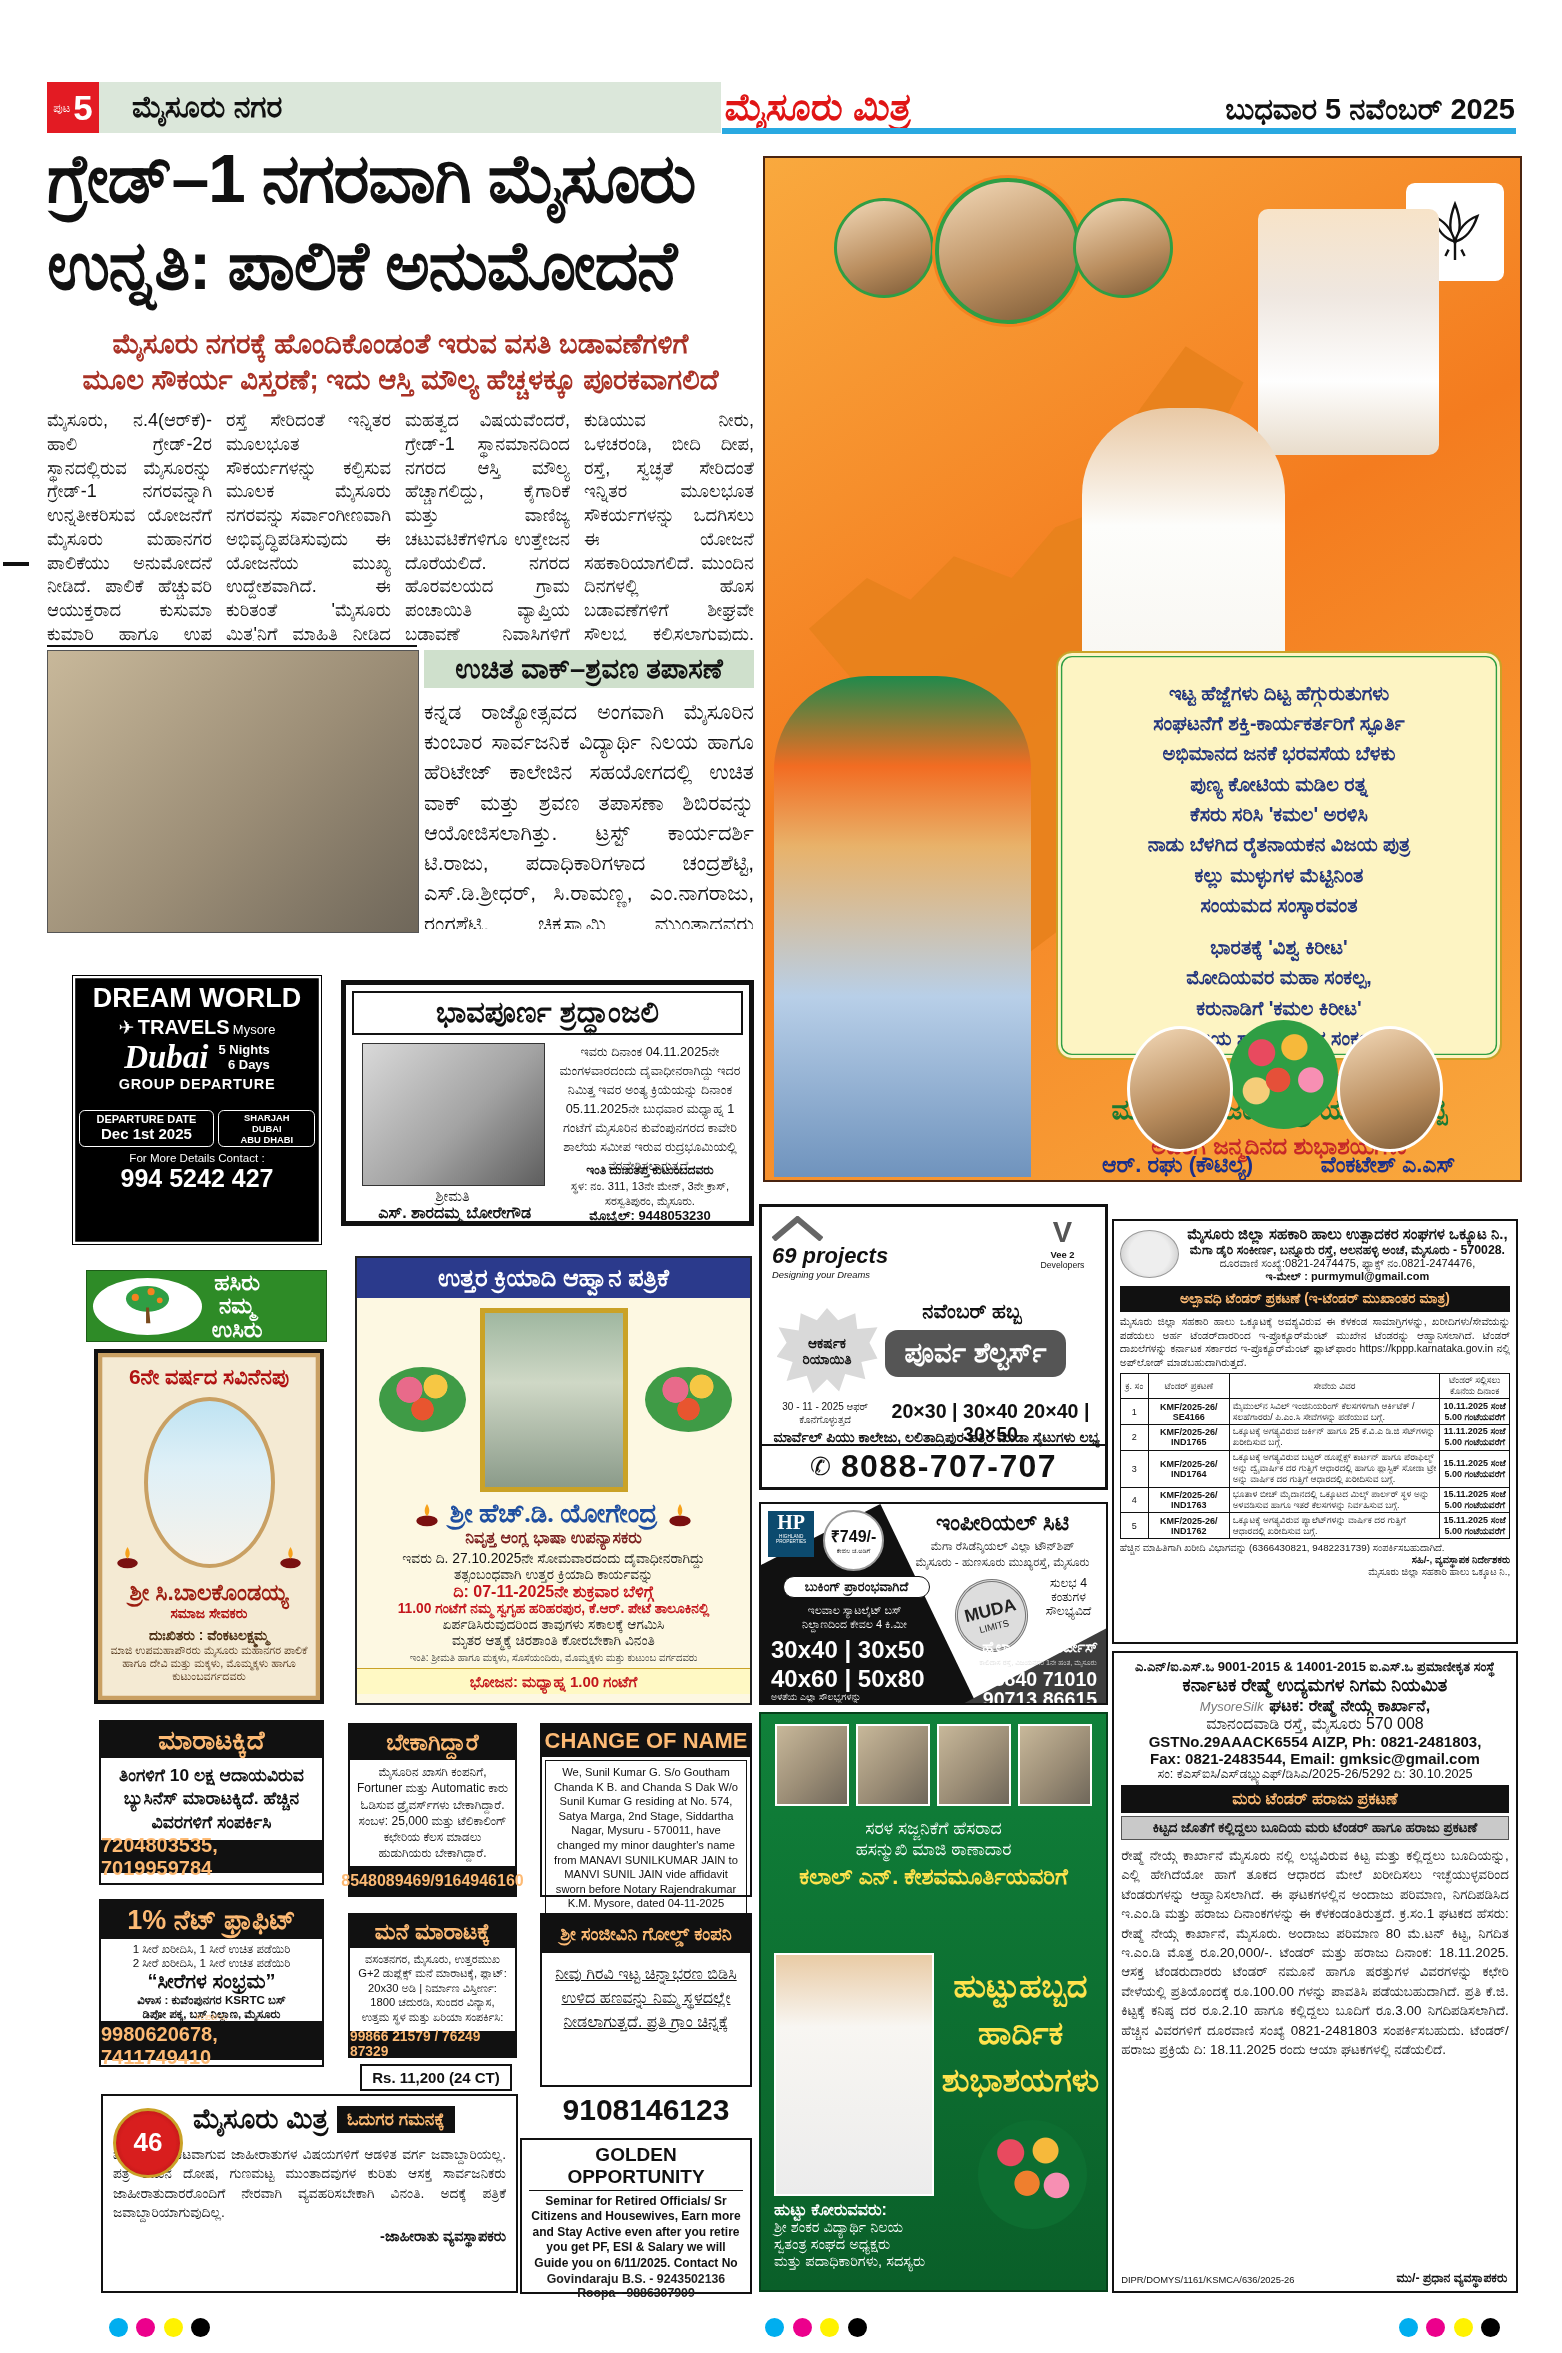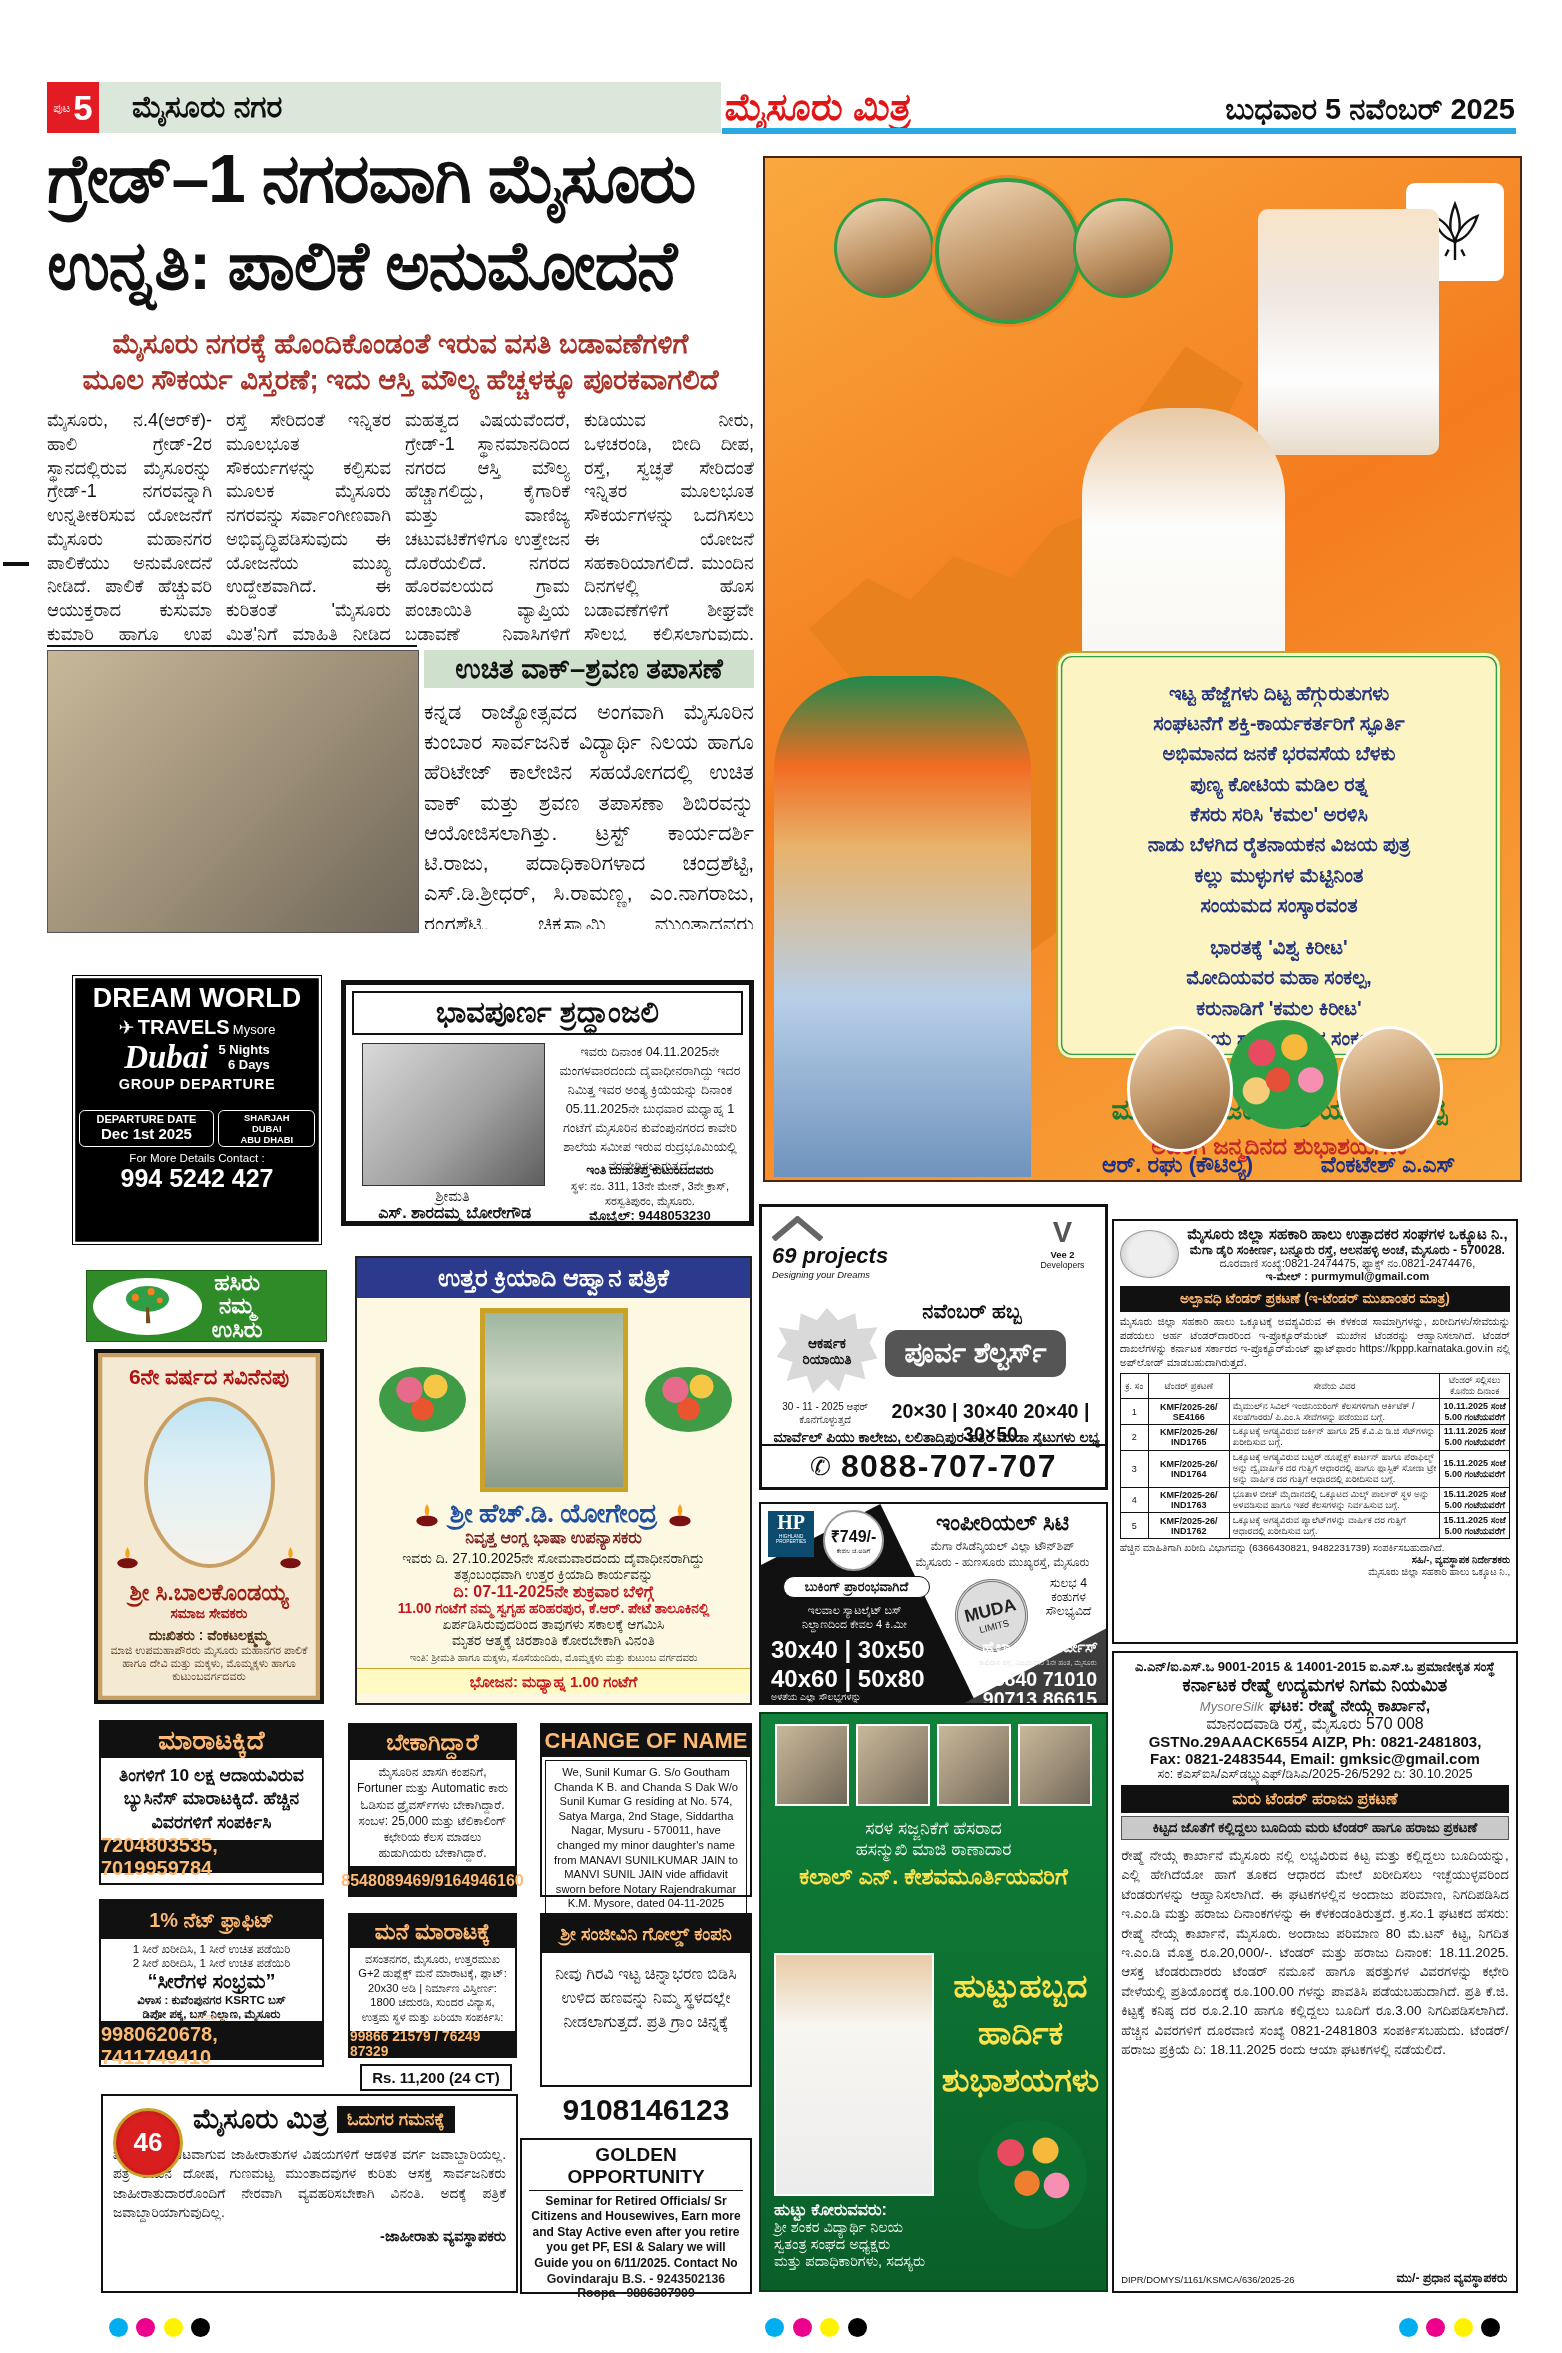--- a/index.html
+++ b/index.html
@@ -174,21 +174,21 @@
     <div style="font-size:11px;color:#4a2c10;">ಹಾಗೂ ದೇವಿ ಮತ್ತು ಮಕ್ಕಳು, ಮೊಮ್ಮಕ್ಕಳು ಹಾಗೂ ಕುಟುಂಬವರ್ಗದವರು</div>
   </div>
 
   <div class="abs adbox" style="left:99px;top:1720px;width:225px;height:165px;">
     <div class="band b" style="height:36px;font-size:26px;">ಮಾರಾಟಕ್ಕಿದೆ</div>
     <div class="ctr b" style="font-size:17.4px;padding:5.8px 7.2px;line-height:1.35;">ತಿಂಗಳಿಗೆ 10 ಲಕ್ಷ ಆದಾಯವಿರುವ ಬ್ಯುಸಿನೆಸ್ ಮಾರಾಟಕ್ಕಿದೆ. ಹೆಚ್ಚಿನ ವಿವರಗಳಿಗೆ ಸಂಪರ್ಕಿಸಿ</div>
     <div class="band b" style="height:33px;font-size:20px;">7204803535, 7019959784</div>
   </div>
 
   <div class="abs adbox" style="left:99px;top:1899px;width:225px;height:168px;">
-    <div class="band b" style="height:38px;font-size:20px;">1% ನೆಟ್ ಫ್ರಾಫಿಟ್</div>
+    <div class="band b" style="height:38px;font-size:27px;">1% ನೆಟ್ ಫ್ರಾಫಿಟ್</div>
     <div class="ctr" style="font-size:11.6px;margin-top:2.9px;">1 ಸೀರೆ ಖರೀದಿಸಿ, 1 ಸೀರೆ ಉಚಿತ ಪಡೆಯಿರಿ</div>
     <div class="ctr" style="font-size:11.6px;">2 ಸೀರೆ ಖರೀದಿಸಿ, 1 ಸೀರೆ ಉಚಿತ ಪಡೆಯಿರಿ</div>
     <div class="ctr b" style="font-size:20px;">“ಸೀರೆಗಳ ಸಂಭ್ರಮ”</div>
     <div class="ctr b" style="font-size:11.6px;">ವಿಳಾಸ : ಕುವೆಂಪುನಗರ KSRTC ಬಸ್</div>
     <div class="ctr b" style="font-size:11.6px;">ಡಿಪೋ ಪಕ್ಕ, ಬಸ್ ನಿಲ್ದಾಣ, ಮೈಸೂರು</div>
     <div class="band" style="height:39px;flex-direction:column;">
       <span style="font-size:9.4px;">ಸಂಪರ್ಕಿಸಿ:</span>
       <span class="b" style="font-size:20px;">9980620678, 7411749410</span>
     </div>
   </div>
@@ -256,21 +256,21 @@
 
   <div class="abs adbox" style="left:348px;top:1913px;width:169px;height:145px;">
     <div class="band b" style="height:33px;font-size:22px;">ಮನೆ ಮಾರಾಟಕ್ಕೆ</div>
     <div class="ctr" style="font-size:11.2px;padding:3.6px 5.8px;line-height:1.3;">ವಸಂತನಗರ, ಮೈಸೂರು, ಉತ್ತರಮುಖ G+2 ಡುಪ್ಲೆಕ್ಸ್ ಮನೆ ಮಾರಾಟಕ್ಕೆ, ಪ್ಲಾಟ್: 20x30 ಅಡಿ | ನಿರ್ಮಾಣ ವಿಸ್ತೀರ್ಣ: 1800 ಚದುರಡಿ, ಸುಂದರ ವಿನ್ಯಾಸ, ಉತ್ತಮ ಸ್ಥಳ ಮತ್ತು ಏರಿಯಾ ಸಂಪರ್ಕಿಸಿ:</div>
     <div class="band b" style="height:25px;font-size:13.8px;position:absolute;left:0;right:0;bottom:0;">99866 21579 / 76249 87329</div>
   </div>
   <div class="abs ctr b" style="left:360px;top:2064px;width:148px;border:2.2px solid #111;font-size:15px;padding:2.9px 0;">Rs. 11,200 (24 CT)</div>
 
   <div class="abs adbox" style="left:540px;top:1913px;width:212px;height:174px;">
     <div class="band b" style="height:38px;font-size:18px;">ಶ್ರೀ ಸಂಜೀವಿನಿ ಗೋಲ್ಡ್ ಕಂಪನಿ</div>
-    <div class="ctr" style="font-size:16px;padding:8.7px 7.2px;line-height:1.5;">ನೀವು ಗಿರವಿ ಇಟ್ಟ ಚಿನ್ನಾಭರಣ ಬಿಡಿಸಿ ಉಳಿದ ಹಣವನ್ನು ನಿಮ್ಮ ಸ್ಥಳದಲ್ಲೇ ನೀಡಲಾಗುತ್ತದೆ. ಪ್ರತಿ ಗ್ರಾಂ ಚಿನ್ನಕ್ಕೆ</div>
+    <div class="ctr" style="font-size:16px;padding:8.7px 7.2px;line-height:1.5;text-decoration:underline;">ನೀವು ಗಿರವಿ ಇಟ್ಟ ಚಿನ್ನಾಭರಣ ಬಿಡಿಸಿ ಉಳಿದ ಹಣವನ್ನು ನಿಮ್ಮ ಸ್ಥಳದಲ್ಲೇ ನೀಡಲಾಗುತ್ತದೆ. ಪ್ರತಿ ಗ್ರಾಂ ಚಿನ್ನಕ್ಕೆ</div>
   </div>
   <div class="abs ctr b" style="left:540px;top:2093px;width:212px;font-size:30px;">9108146123</div>
 
   <div class="abs" style="left:520px;top:2138px;width:232px;height:156px;border:2.2px solid #111;box-sizing:border-box;padding:4.3px 7.2px;">
     <div class="ctr b" style="font-size:19px;border-bottom:1.4px solid #111;padding-bottom:1.4px;">GOLDEN OPPORTUNITY</div>
     <div class="ctr b" style="font-size:12px;line-height:1.3;margin-top:2.9px;">Seminar for Retired Officials/ Sr Citizens and Housewives, Earn more and Stay Active even after you retire you get PF, ESI &amp; Salary we will Guide you on 6/11/2025. Contact No</div>
     <div class="ctr b" style="font-size:12.3px;color:#222;">Govindaraju B.S. - 9243502136</div>
     <div class="ctr b" style="font-size:12.3px;color:#222;">Roopa - 9886307909</div>
   </div>
 

